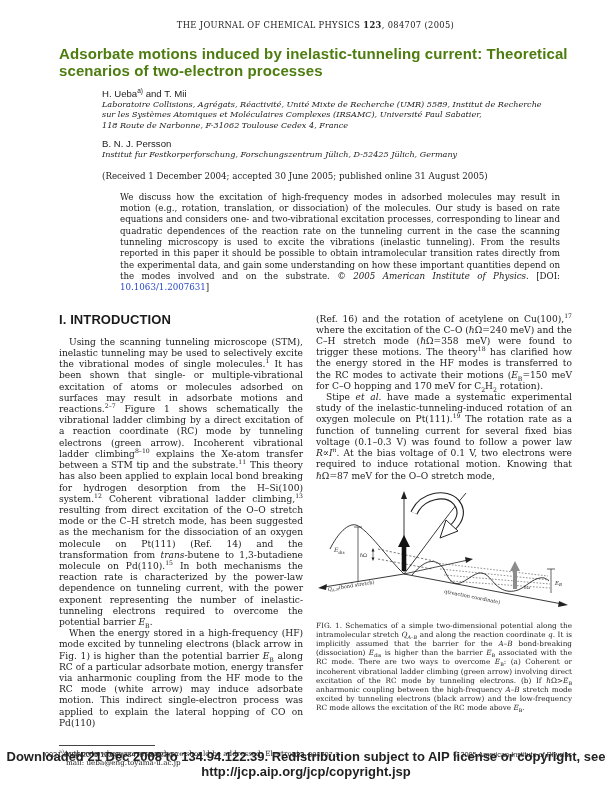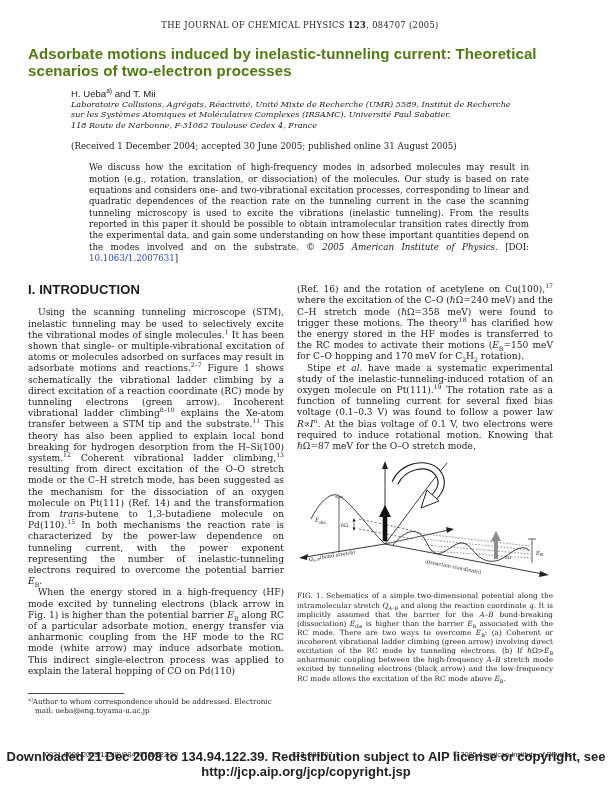--- a/index.html
+++ b/index.html
@@ -1,20 +1,20 @@
 <!DOCTYPE html>
 <html><head>
 <meta charset="utf-8">
 <style>
   html,body{margin:0;padding:0;}
   body{
     width:612px;height:792px;position:relative;background:#ffffff;color:#1a1a1a;
     font-family:"DejaVu Serif",serif;overflow:hidden;
   }
-  .page{padding:20px 40px 0 28px;}
+  .page{padding:20px 40px 0 59px;}
   .journal-line{text-align:center;font-size:8.3px;letter-spacing:.35px;color:#222;}
   .paper-title{
     font-family:"Liberation Sans",sans-serif;font-weight:bold;color:#4d7c0f;
     font-size:15px;line-height:1.16;margin:15px 0 0 0;width:528px;letter-spacing:.1px;
   }
   .author-block{margin-left:43px;}
   .author-name{font-family:"Liberation Sans",sans-serif;font-size:9.6px;color:#222;margin-top:8px;}
   .affil{font-style:italic;font-size:8.1px;line-height:1.3;color:#222;}
   .received{margin:11px 0 4px 43px;font-size:8.7px;}
   .abstract{margin:11px 0 0 61px;width:440px;font-size:8.7px;line-height:1.3;text-align:justify;}
@@ -52,20 +52,24 @@
 
   <h1 class="paper-title">Adsorbate motions induced by inelastic-tunneling current: Theoretical scenarios of two-electron processes</h1>
 
   <div class="author-block">
     <div class="author-name"><span class="r-t">H. Ueba</span><span class="r-sup">a)</span><span class="r-t"> and T. Mii</span></div>
   </div>
   <div class="author-block">
     <div class="affil">Laboratoire Collisions, Agrégats, Réactivité, Unité Mixte de Recherche (UMR) 5589, Institut de Recherche</div>
     <div class="affil">sur les Systèmes Atomiques et Moléculaires Complexes (IRSAMC), Université Paul Sabatier,</div>
     <div class="affil">118 Route de Narbonne, F-31062 Toulouse Cedex 4, France</div>
+  </div>
+  <div class="author-block">
+    <div class="author-name"><span class="r-t">B. N. J. Persson</span></div>
+    <div class="affil">Institut fur Festkorperforschung, Forschungszentrum Jülich, D-52425 Jülich, Germany</div>
   </div>
 
   <div class="received">(Received 1 December 2004; accepted 30 June 2005; published online 31 August 2005)</div>
 
   <div class="abstract"><span><span class="r-t">We discuss how the excitation of high-frequency modes in adsorbed molecules may result in motion (e.g., rotation, translation, or dissociation) of the molecules. Our study is based on rate equations and considers one- and two-vibrational excitation processes, corresponding to linear and quadratic dependences of the reaction rate on the tunneling current in the case the scanning tunneling microscopy is used to excite the vibrations (inelastic tunneling). From the results reported in this paper it should be possible to obtain intramolecular transition rates directly from the experimental data, and gain some understanding on how these important quantities depend on the modes involved and on the substrate. © </span><span class="r-i">2005 American Institute of Physics</span><span class="r-t">. [DOI: </span></span><span class="link">10.1063/1.2007631</span><span>]</span></div>
 
   <div class="columns">
 
     <div class="col">
       <h2 class="section-heading">I. INTRODUCTION</h2>

